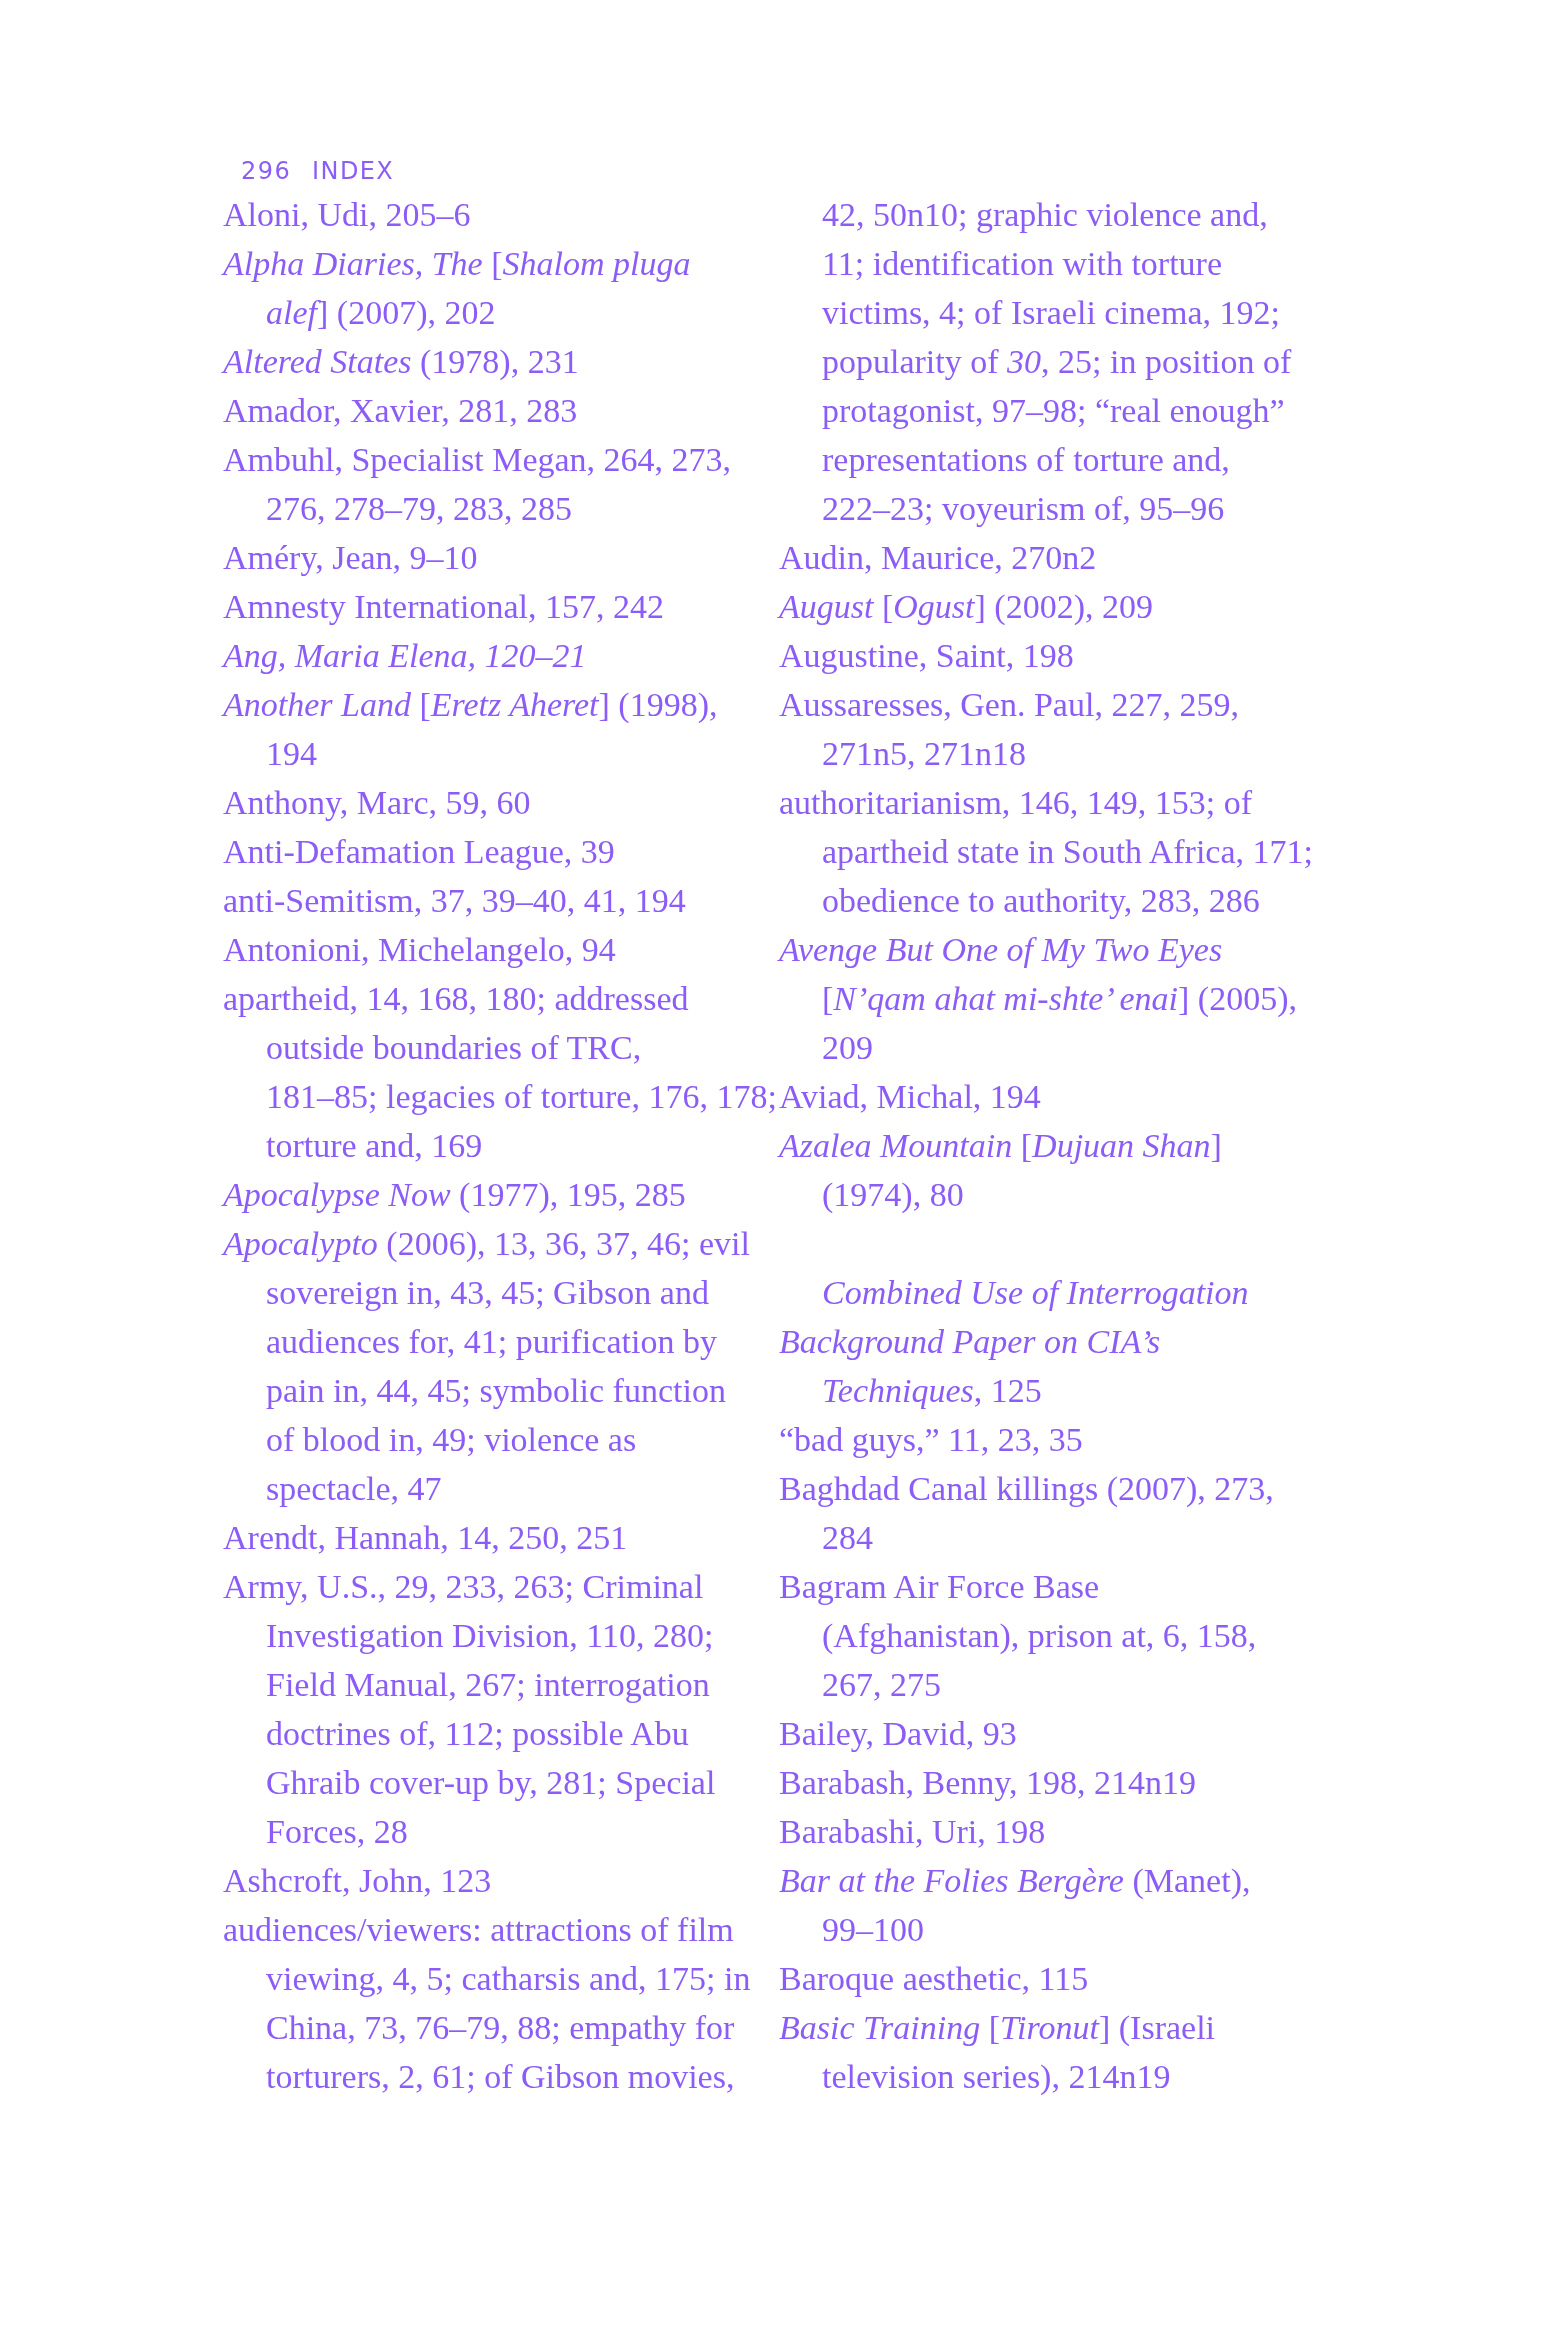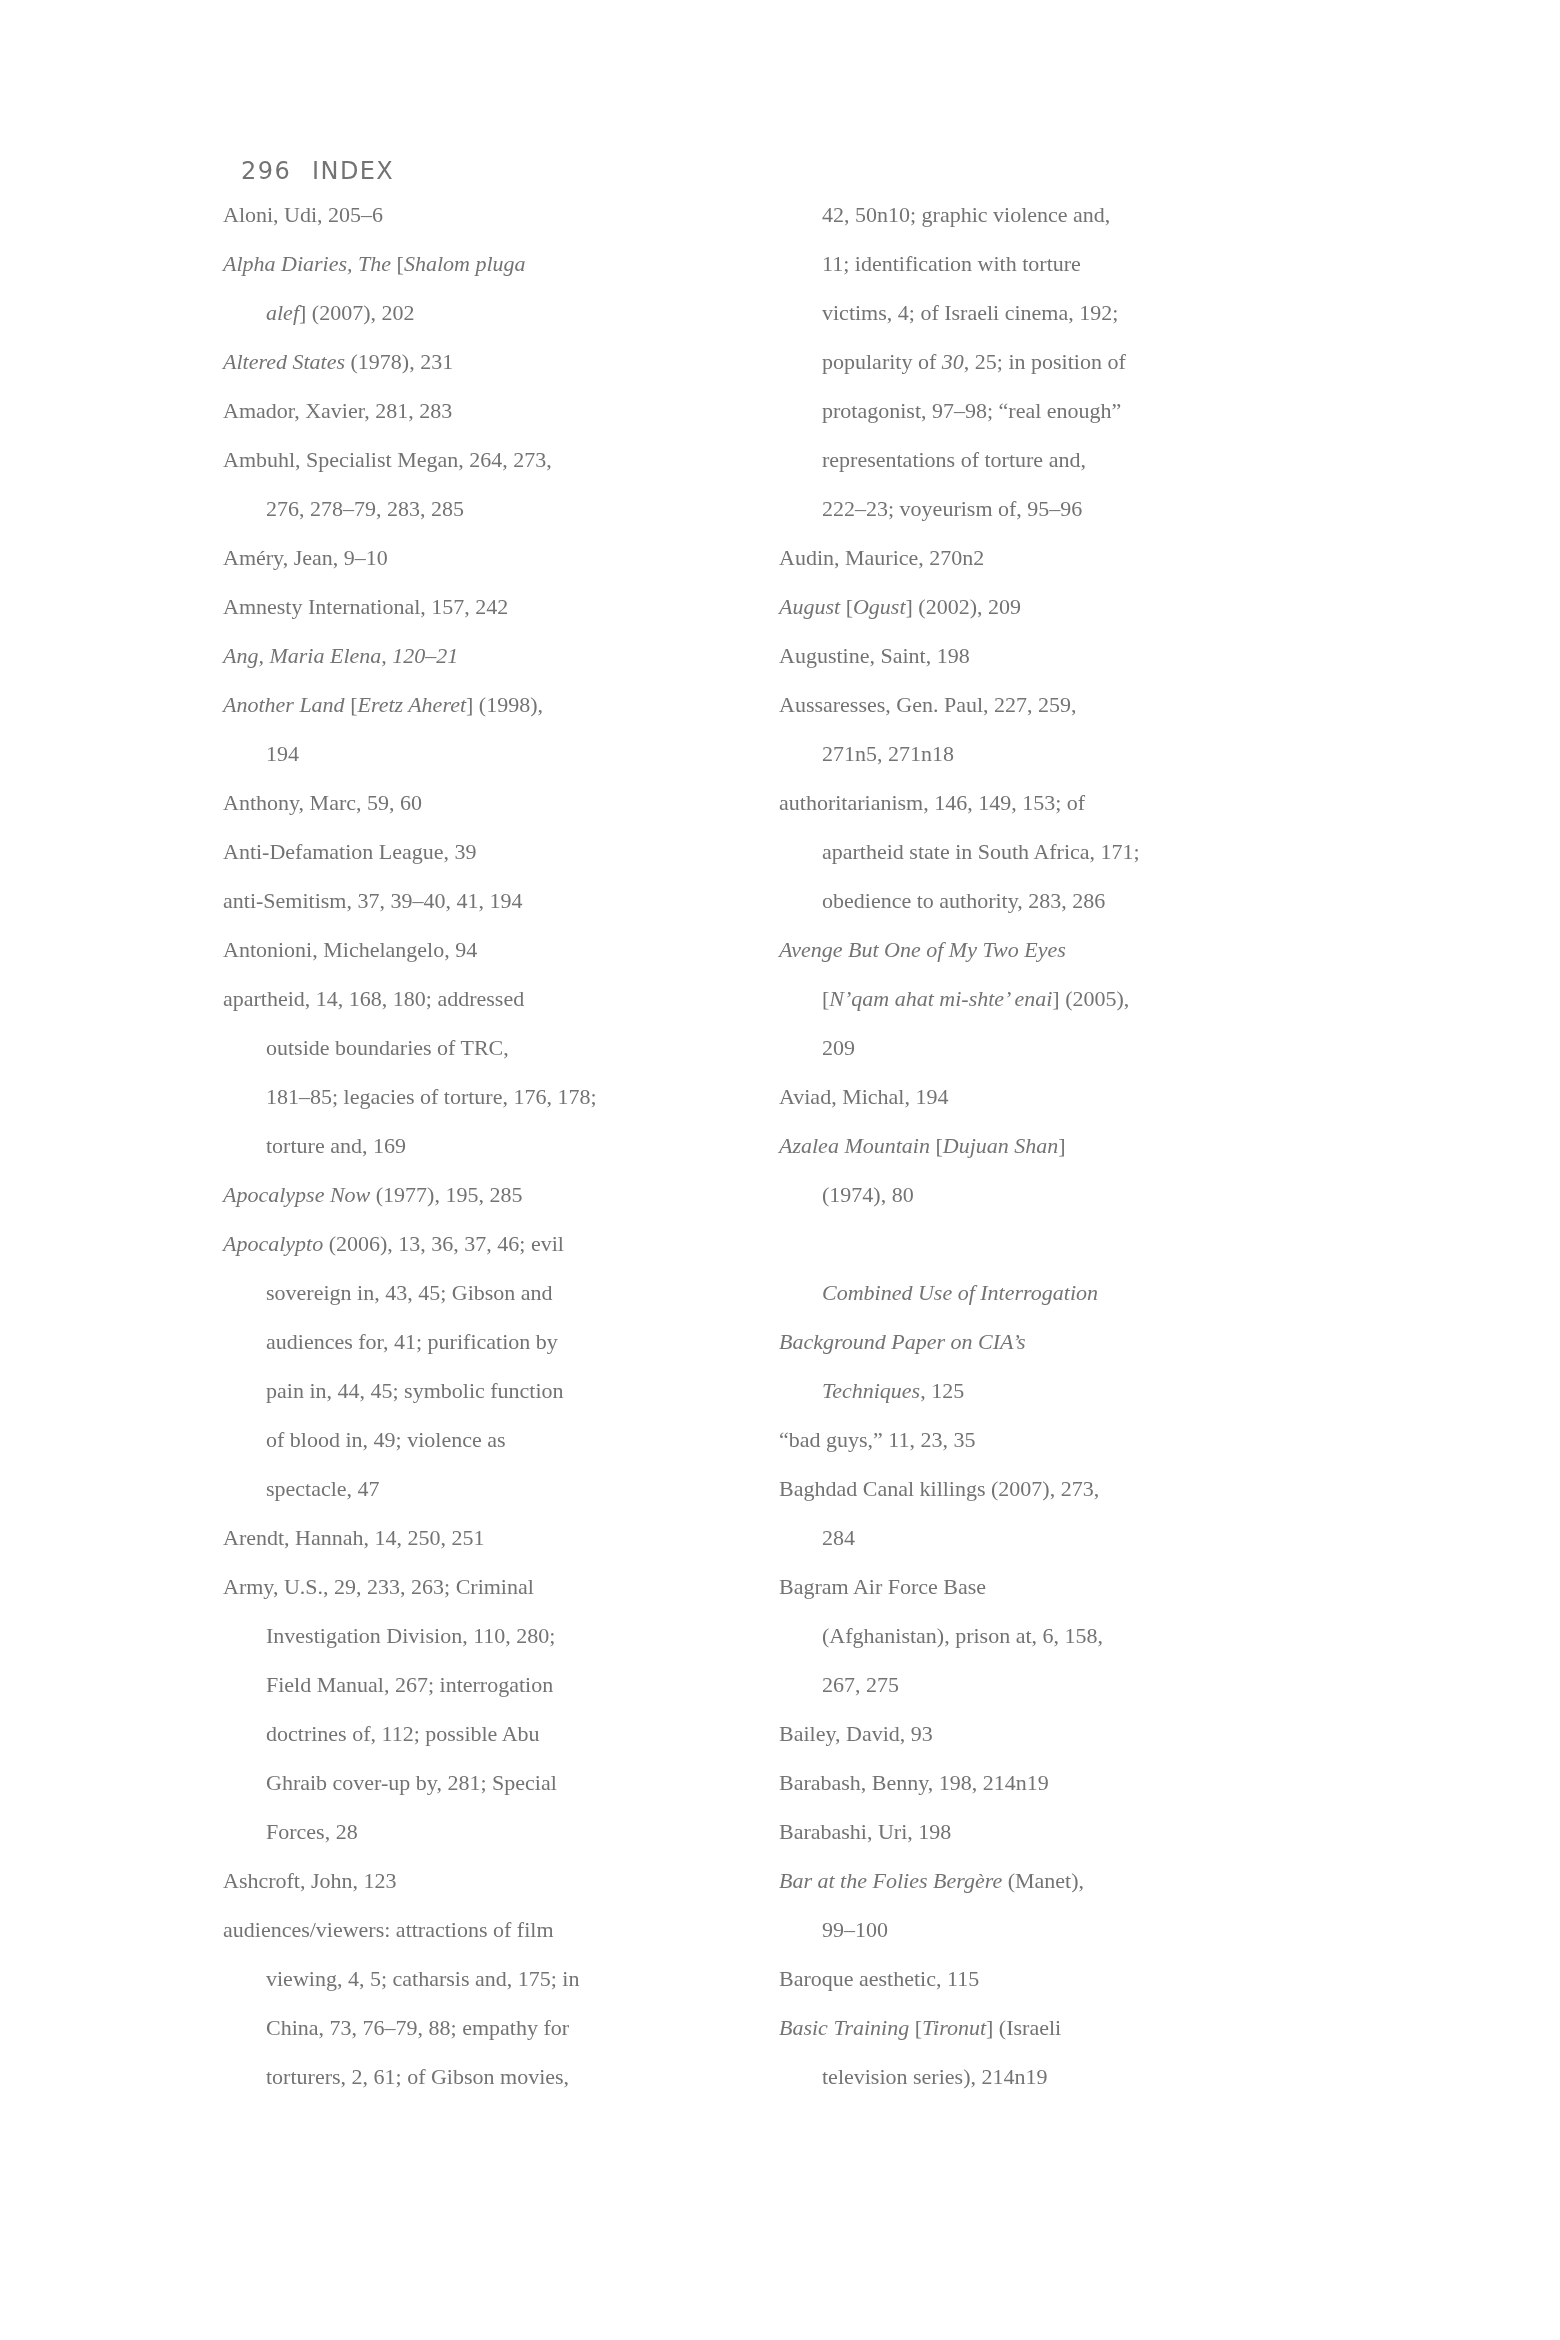--- a/index.html
+++ b/index.html
@@ -15,31 +15,31 @@
     color: #161616;
   }
   .running-head {
     position: absolute;
     left: 223px;
     top: 125px;
     font-family: "DejaVu Sans", sans-serif;
     font-size: 24px;
     letter-spacing: 1.4px;
     line-height: 31px;
-    color: #737373;
+    color: #8b5cf6;
     white-space: pre;
   }
   .running-head .page-num { margin-right: 21px; }
   .column {
     position: absolute;
     top: 190px;
     font-family: "Liberation Serif", "DejaVu Serif", serif;
-    font-size: 22px;
+    font-size: 34px;
     line-height: 49px;
-    color: #737373;
+    color: #8b5cf6;
   }
   .col-left  { left: 223px; width: 545px; }
   .col-right { left: 779px; width: 554px; }
   .entry {
     padding-left: 43px;
     text-indent: -43px;
     margin: 0;
   }
   .entry.gap { height: 49px; }
   .line { display: block; white-space: nowrap; }

